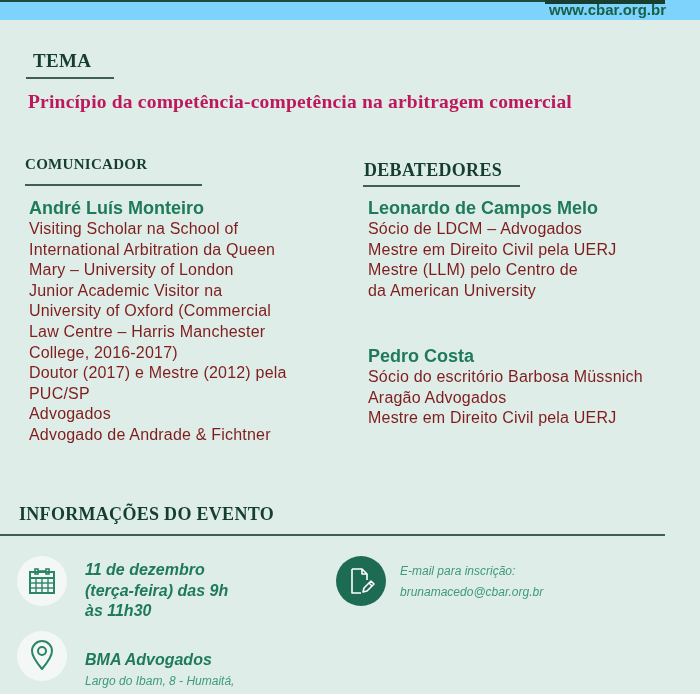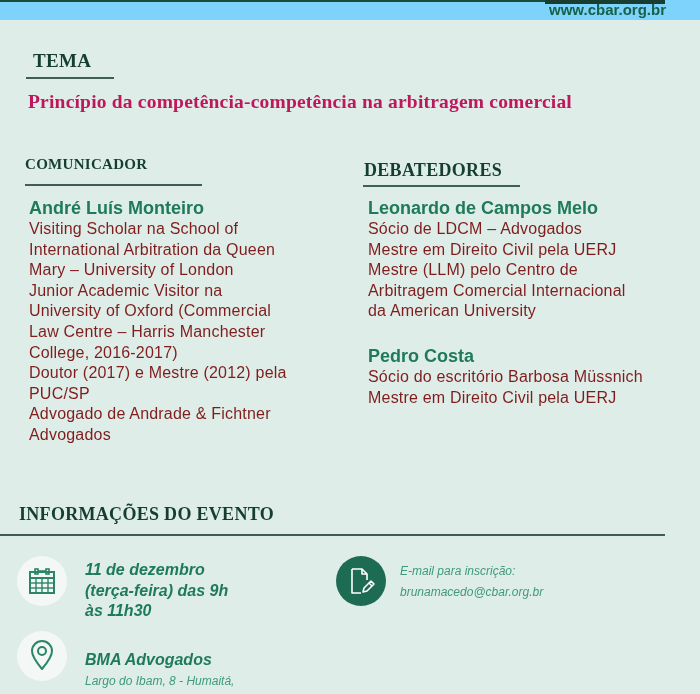--- a/index.html
+++ b/index.html
@@ -91,37 +91,37 @@
   <div class="person-name">André Luís Monteiro</div>
   <div class="bio-line">Visiting  Scholar na School of</div>
   <div class="bio-line">International  Arbitration  da Queen</div>
   <div class="bio-line">Mary – University  of London</div>
   <div class="bio-line">Junior Academic Visitor na</div>
   <div class="bio-line">University  of Oxford (Commercial</div>
   <div class="bio-line">Law Centre – Harris  Manchester</div>
   <div class="bio-line">College, 2016-2017)</div>
   <div class="bio-line">Doutor (2017) e Mestre (2012) pela</div>
   <div class="bio-line">PUC/SP</div>
+  <div class="bio-line">Advogados</div>
   <div class="bio-line">Advogado de Andrade  &amp; Fichtner</div>
-  <div class="bio-line">Advogados</div>
 </div>
 
 <div class="section-title" style="left:364px; top:160px; font-size:18px;">DEBATEDORES</div>
 <div class="rule" style="left:363px; top:185px; width:157px; height:1.5px;"></div>
 <div class="col" style="left:368px; top:197px;">
   <div class="person-name">Leonardo de Campos Melo</div>
   <div class="bio-line">Sócio de LDCM – Advogados</div>
   <div class="bio-line">Mestre em Direito  Civil pela UERJ</div>
   <div class="bio-line">Mestre (LLM) pelo Centro de</div>
-  <div class="bio-line">Arbitragem  Comercial Internacional</div>
   <div class="bio-line">da American University</div>
 </div>
 <div class="col" style="left:368px; top:345px;">
   <div class="person-name">Pedro Costa</div>
   <div class="bio-line">Sócio do escritório  Barbosa Müssnich</div>
+  <div class="bio-line">Aragão  Advogados</div>
   <div class="bio-line">Mestre em Direito  Civil pela UERJ</div>
 </div>
 
 <div class="section-title" style="left:19px; top:504px; font-size:18px;">INFORMAÇÕES DO EVENTO</div>
 <div class="rule" style="left:0px; top:534px; width:665px; height:2px;"></div>
 
 <div class="info-row" style="left:17px; top:556px;">
   <div class="icon-circle light">
     <svg width="30" height="30" viewBox="0 0 30 30">
       <rect x="3" y="6" width="24" height="21" fill="none" stroke="#2b8566" stroke-width="2"></rect>

